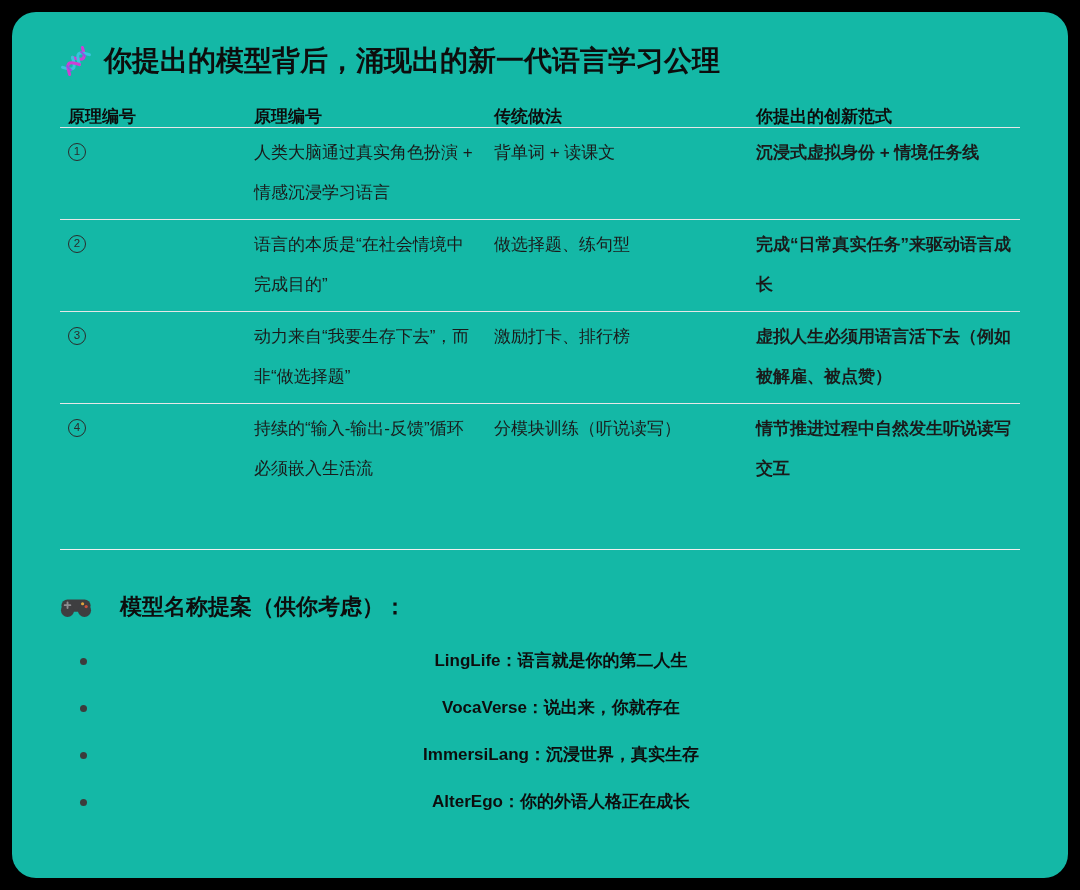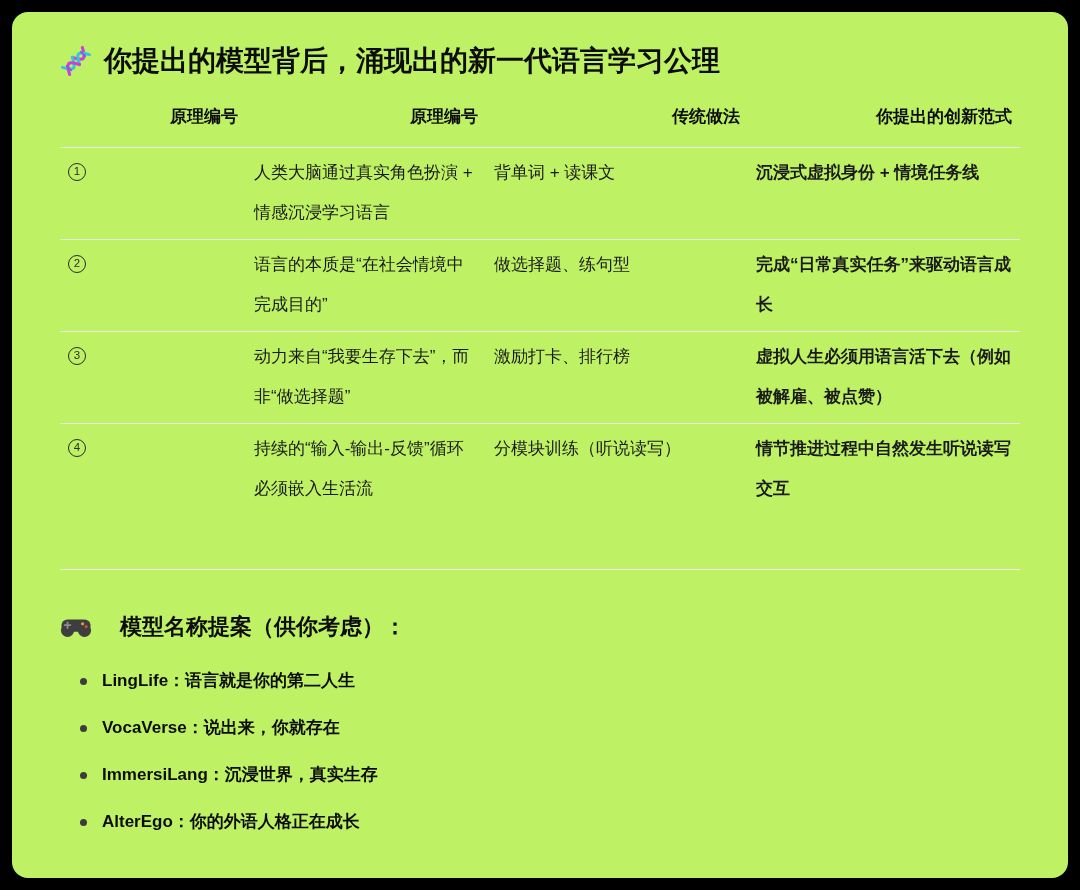--- a/index.html
+++ b/index.html
@@ -3,38 +3,38 @@
 <meta charset="utf-8">
 <style>
   html, body { margin: 0; padding: 0; background: #000; }
   .frame {
     width: 1080px; height: 890px; box-sizing: border-box;
     background: #000; padding: 12px;
     font-family: "Liberation Sans", "DejaVu Sans", sans-serif;
   }
   .card {
     width: 100%; height: 100%; box-sizing: border-box;
-    background: #bef264; border-radius: 16px;
+    background: #14b8a6; border-radius: 24px;
     padding: 18px 48px 0 48px;
     overflow: hidden; color: #111;
   }
   .title {
     display: flex; align-items: center; gap: 12px;
     margin: 12px 0 0 0;
     font-size: 28px; font-weight: 700; line-height: 38px; color: #0d0d0d;
   }
   .icon { display: inline-flex; flex: 0 0 auto; }
 
   table.axioms {
     width: 100%; border-collapse: collapse; table-layout: fixed;
     margin-top: 26px;
   }
   table.axioms th {
-    text-align: right; font-size: 17px; font-weight: 700; color: #0d0d0d;
-    padding: 0 8px 20px 8px; border-bottom: 1px solid #e7e7e7;
+    text-align: left; font-size: 17px; font-weight: 700; color: #0d0d0d;
+    padding: 0 8px 0 8px; border-bottom: 1px solid #e7e7e7;
     line-height: 21px;
   }
   table.axioms td {
     font-size: 17px; color: #1a1a1a;
     padding: 5px 8px 6px 8px; line-height: 40px;
     border-bottom: 1px solid #e7e7e7; vertical-align: top;
     word-break: break-word;
   }
   table.axioms tbody tr:last-child td { border-bottom: none; }
   td.innovation { font-weight: 700; color: #0d0d0d; }
@@ -55,21 +55,21 @@
   .subheading {
     display: flex; align-items: center; gap: 28px;
     margin: 42px 0 0 0;
     font-size: 22px; font-weight: 700; line-height: 30px; color: #0d0d0d;
   }
   ul.proposals {
     list-style: none; margin: 26px 0 0 0; padding: 0;
   }
   ul.proposals li {
     position: relative; padding-left: 42px; margin-bottom: 21px;
-    font-size: 17px; font-weight: 700; line-height: 26px; color: #0d0d0d;
+    font-size: 17px; font-weight: 700; line-height: 26px; color: #0d0d0d; text-align: center;
   }
   ul.proposals li::before {
     content: ""; position: absolute; left: 20px; top: 10px;
     width: 7px; height: 7px; border-radius: 50%; background: #3c3c3c;
   }
 </style>
 </head>
 <body>
 
 <div class="frame">

